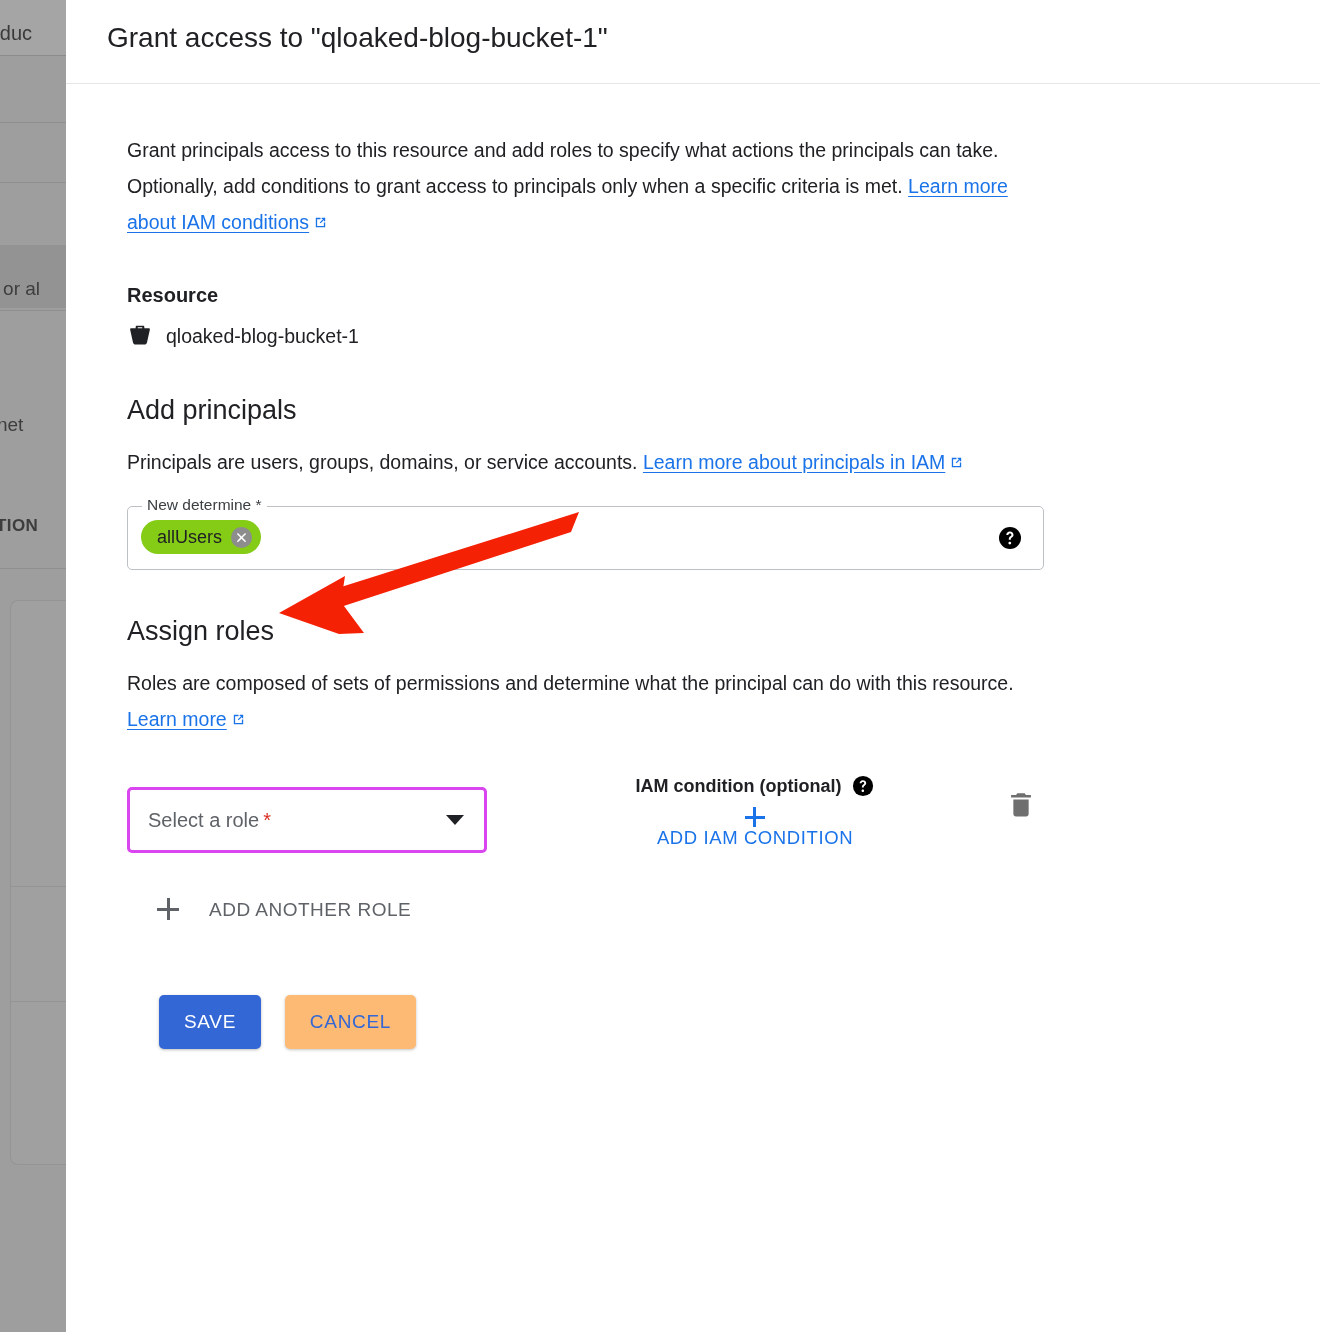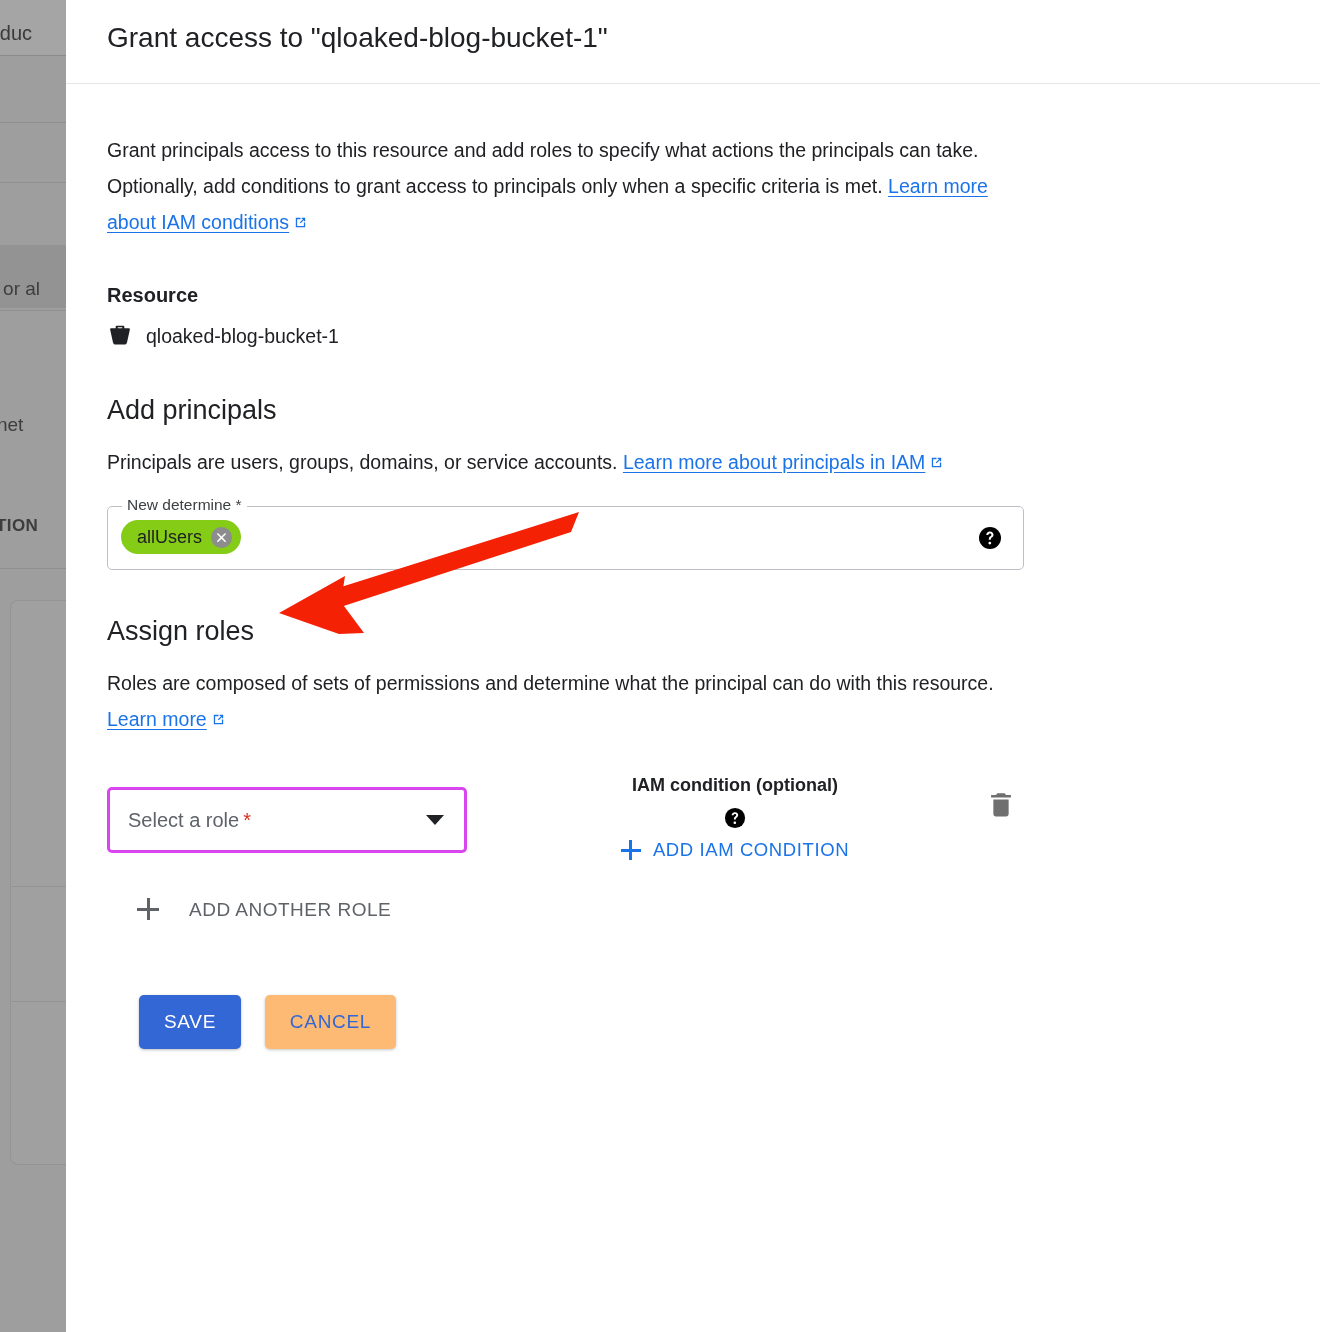--- a/index.html
+++ b/index.html
@@ -75,21 +75,21 @@
     left: 41px; top: 22px;
     font-size: 28px;
     font-weight: 400;
     color: #202124;
     letter-spacing: 0;
     white-space: nowrap;
   }
 
   #panel-body {
     position: relative;
-    padding: 0 41px;
+    padding: 0 61px;
   }
 
   .intro {
     margin-top: 48px;
     width: 915px;
     font-size: 19.5px;
     line-height: 36px;
     color: #202124;
   }
   a.ext-link {
@@ -225,33 +225,32 @@
     text-align: center;
   }
   .cond-label-line {
     display: flex;
     align-items: center;
     justify-content: center;
     gap: 11px;
     font-size: 18px;
     font-weight: 700;
     color: #202124;
-    flex-direction: column;
   }
   .cond-help { width: 22px; height: 22px; cursor: pointer; }
   .cond-help svg { display: block; }
   .add-cond {
     margin-top: 10px;
     display: inline-flex;
     align-items: center;
-    gap: 12px;
     color: #1a73e8;
     font-size: 18.5px;
     letter-spacing: .6px;
     cursor: pointer;
+    flex-direction: column;
   }
   .plus-blue, .plus-grey {
     position: relative;
     width: 20px; height: 20px;
     flex: 0 0 20px;
   }
   .plus-blue::before, .plus-blue::after,
   .plus-grey::before, .plus-grey::after {
     content: "";
     position: absolute;

